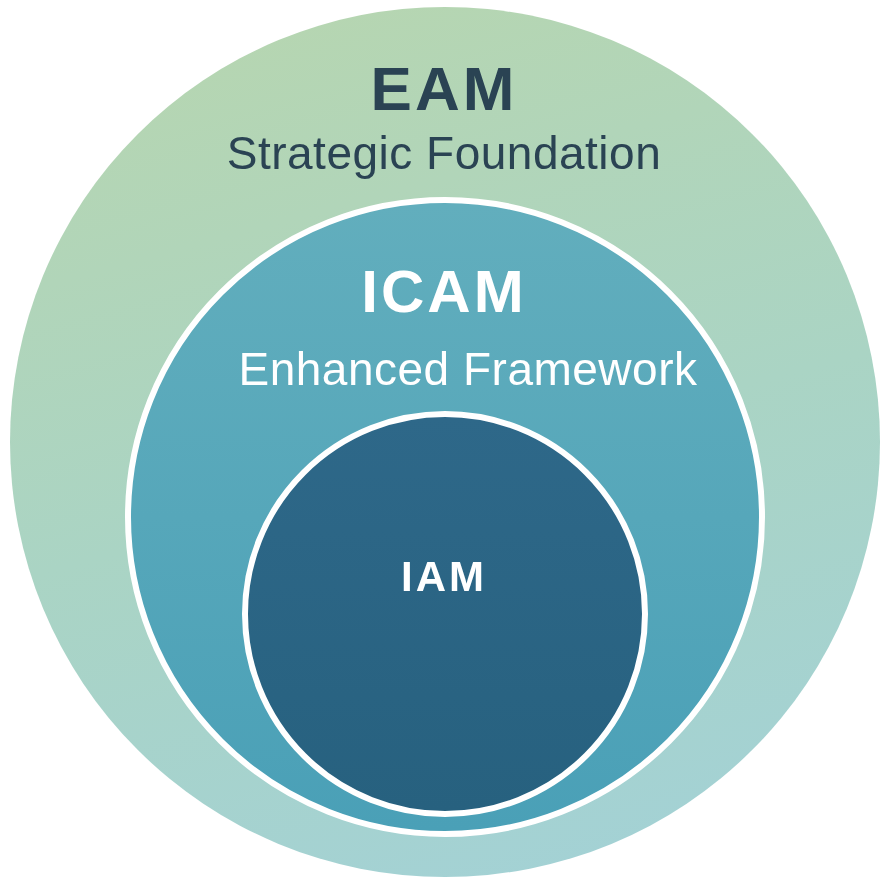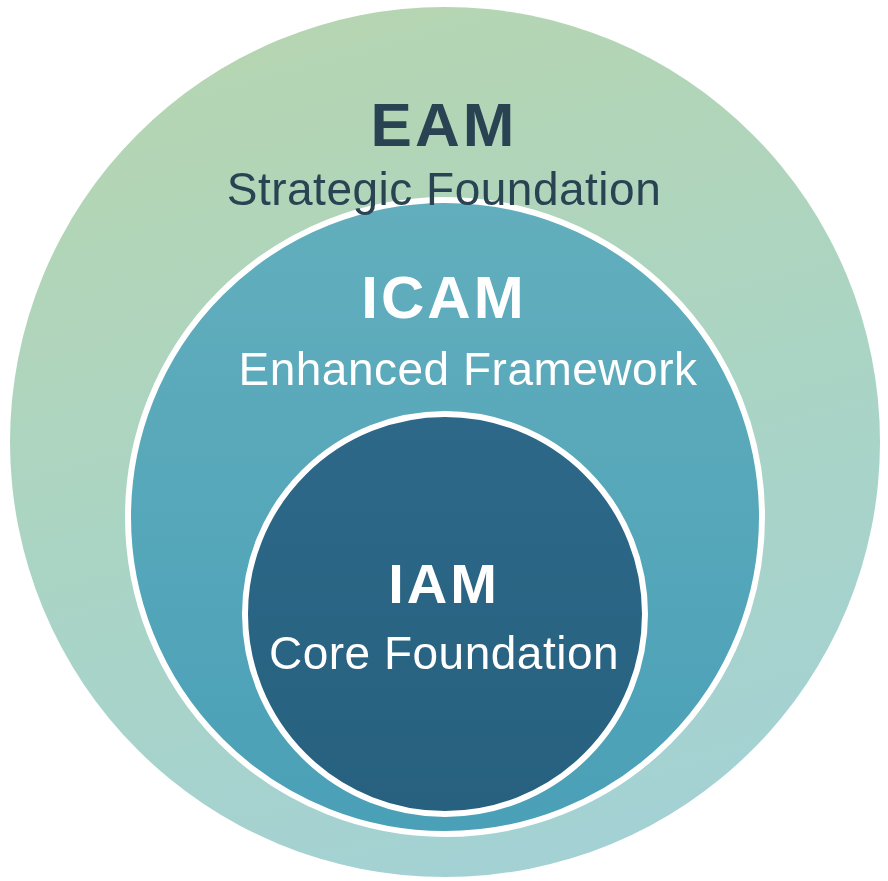--- a/index.html
+++ b/index.html
@@ -63,29 +63,29 @@
     user-select: none;
   }
   .acronym {
     font-weight: 700;
     letter-spacing: 3px;
   }
   .sub {
     font-weight: 400;
     letter-spacing: 0.5px;
   }
-  .eam-text  { color: var(--eam-text, #2a4353); margin-top: 36px; }
+  .eam-text  { color: var(--eam-text, #2a4353); }
   .icam-text { color: var(--icam-text, #ffffff); }
   .iam-text  { color: var(--iam-text, #ffffff); }
 
   .eam-acronym  { top: 58px;  font-size: 62px; }
   .eam-label    { top: 130px; font-size: 46px; }
-  .icam-acronym { top: 268px; font-size: 60px; }
+  .icam-acronym { top: 262px; font-size: 60px; }
   .icam-label   { top: 346px; font-size: 46px; padding-left: 24px; }
-  .iam-acronym  { top: 556px; font-size: 56px; }
+  .iam-acronym  { top: 556px; font-size: 42px; }
   .iam-label    { top: 630px; font-size: 46px; }
 </style>
 </head>
 <body style="background: rgb(255, 255, 255);">
 
 <div class="canvas">
 
   <div class="circle circle-outer"></div>
 
   <div class="circle circle-middle"></div>
@@ -95,15 +95,14 @@
   <div class="txt acronym eam-text eam-acronym">EAM</div>
 
   <div class="txt sub eam-text eam-label">Strategic Foundation</div>
 
   <div class="txt acronym icam-text icam-acronym">ICAM</div>
 
   <div class="txt sub icam-text icam-label">Enhanced Framework</div>
 
   <div class="txt acronym iam-text iam-acronym">IAM</div>
 
-  <div class="txt sub iam-text iam-label">Core Foundation</div>
 
 </div>
 
 </body></html>

